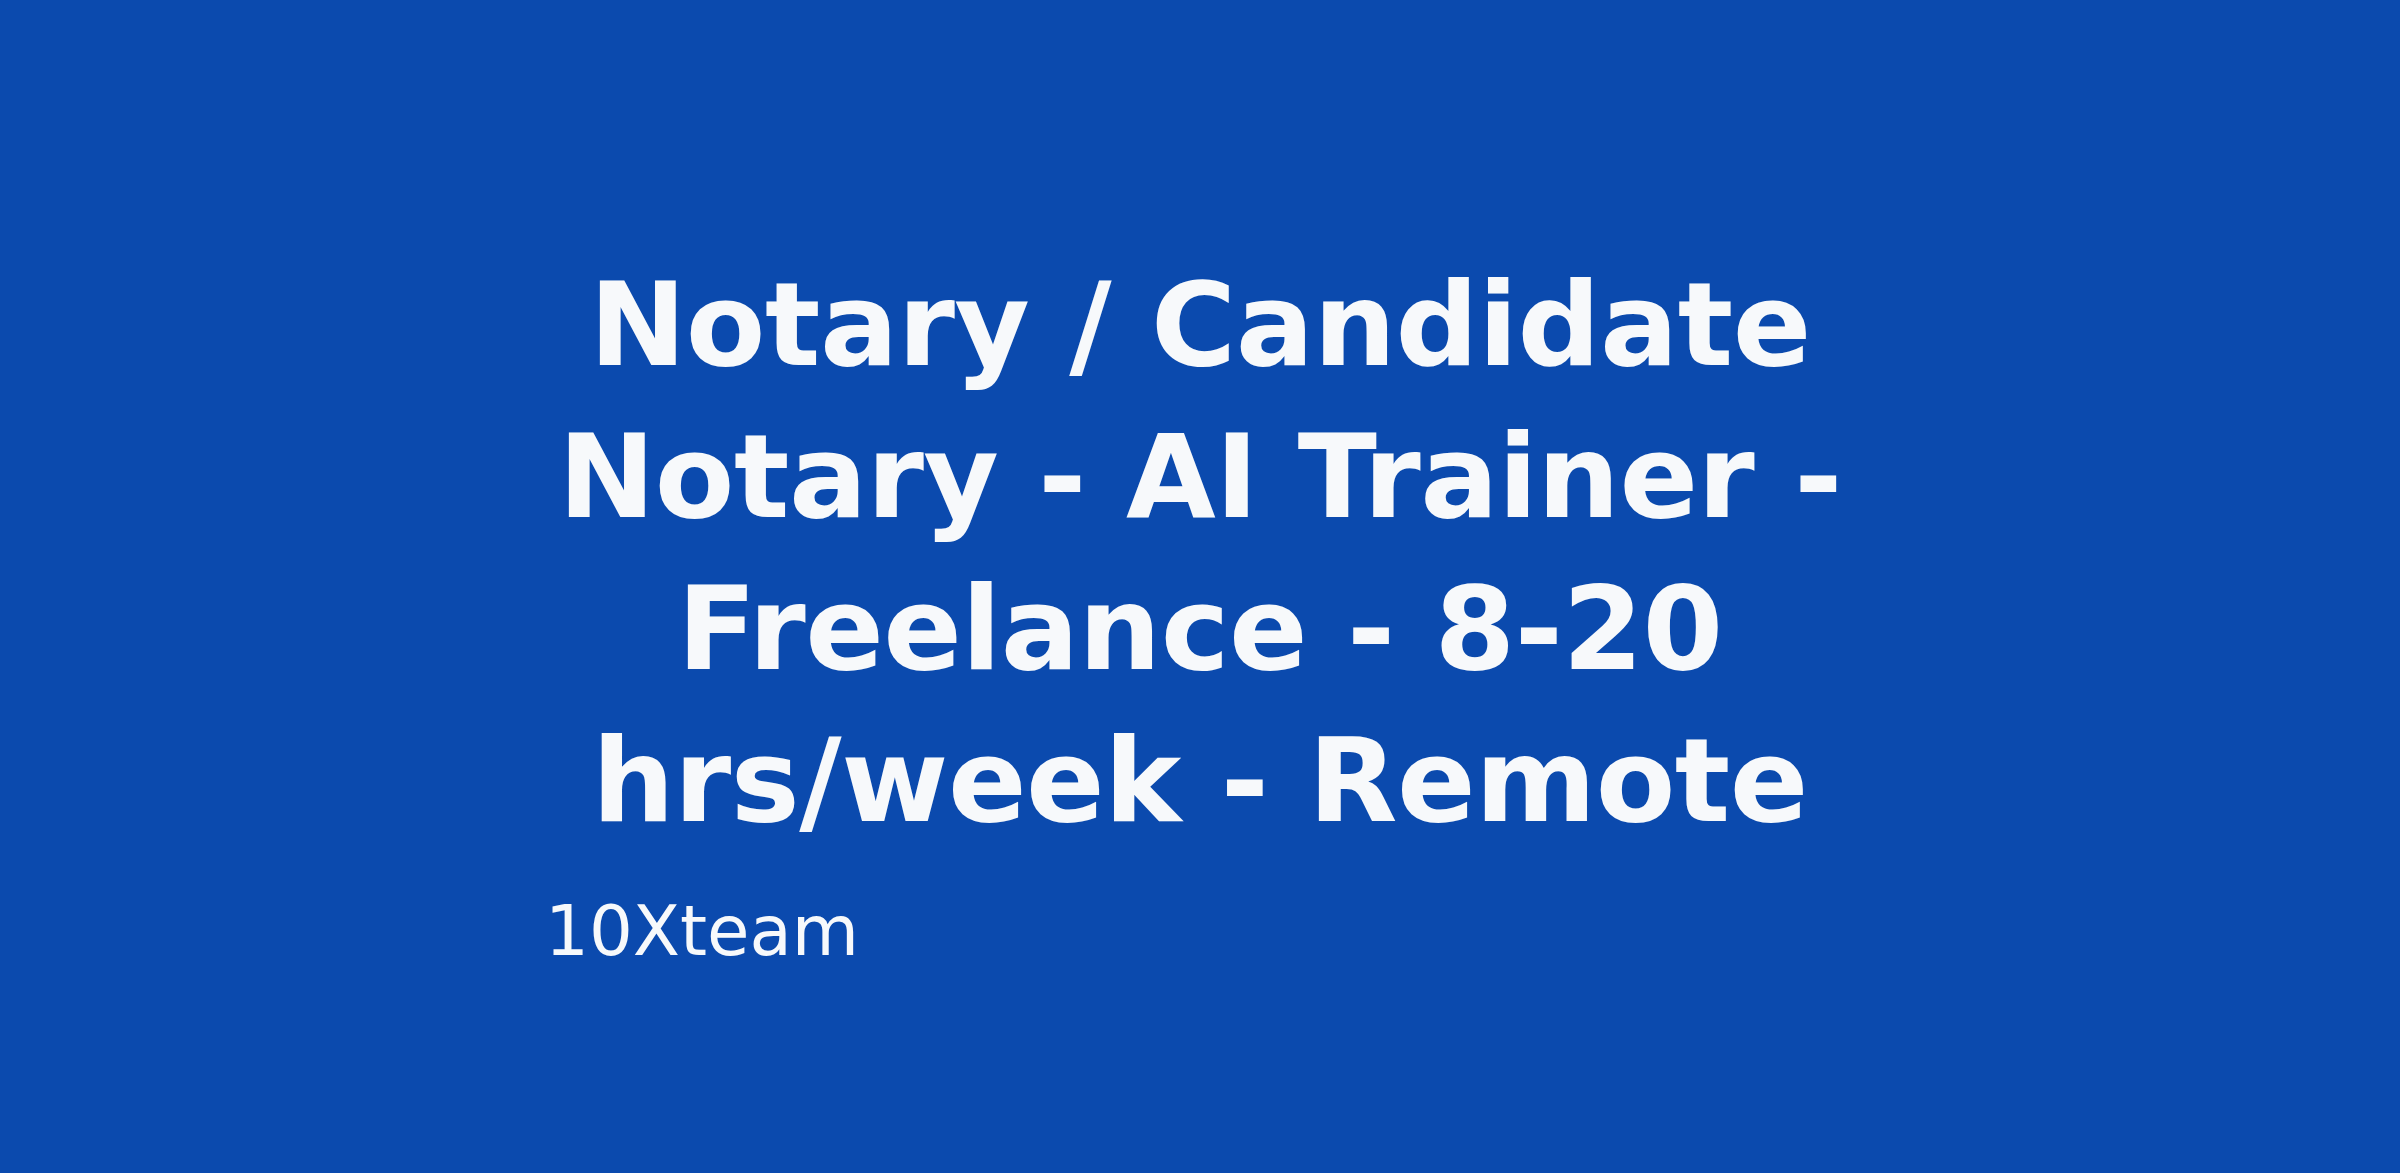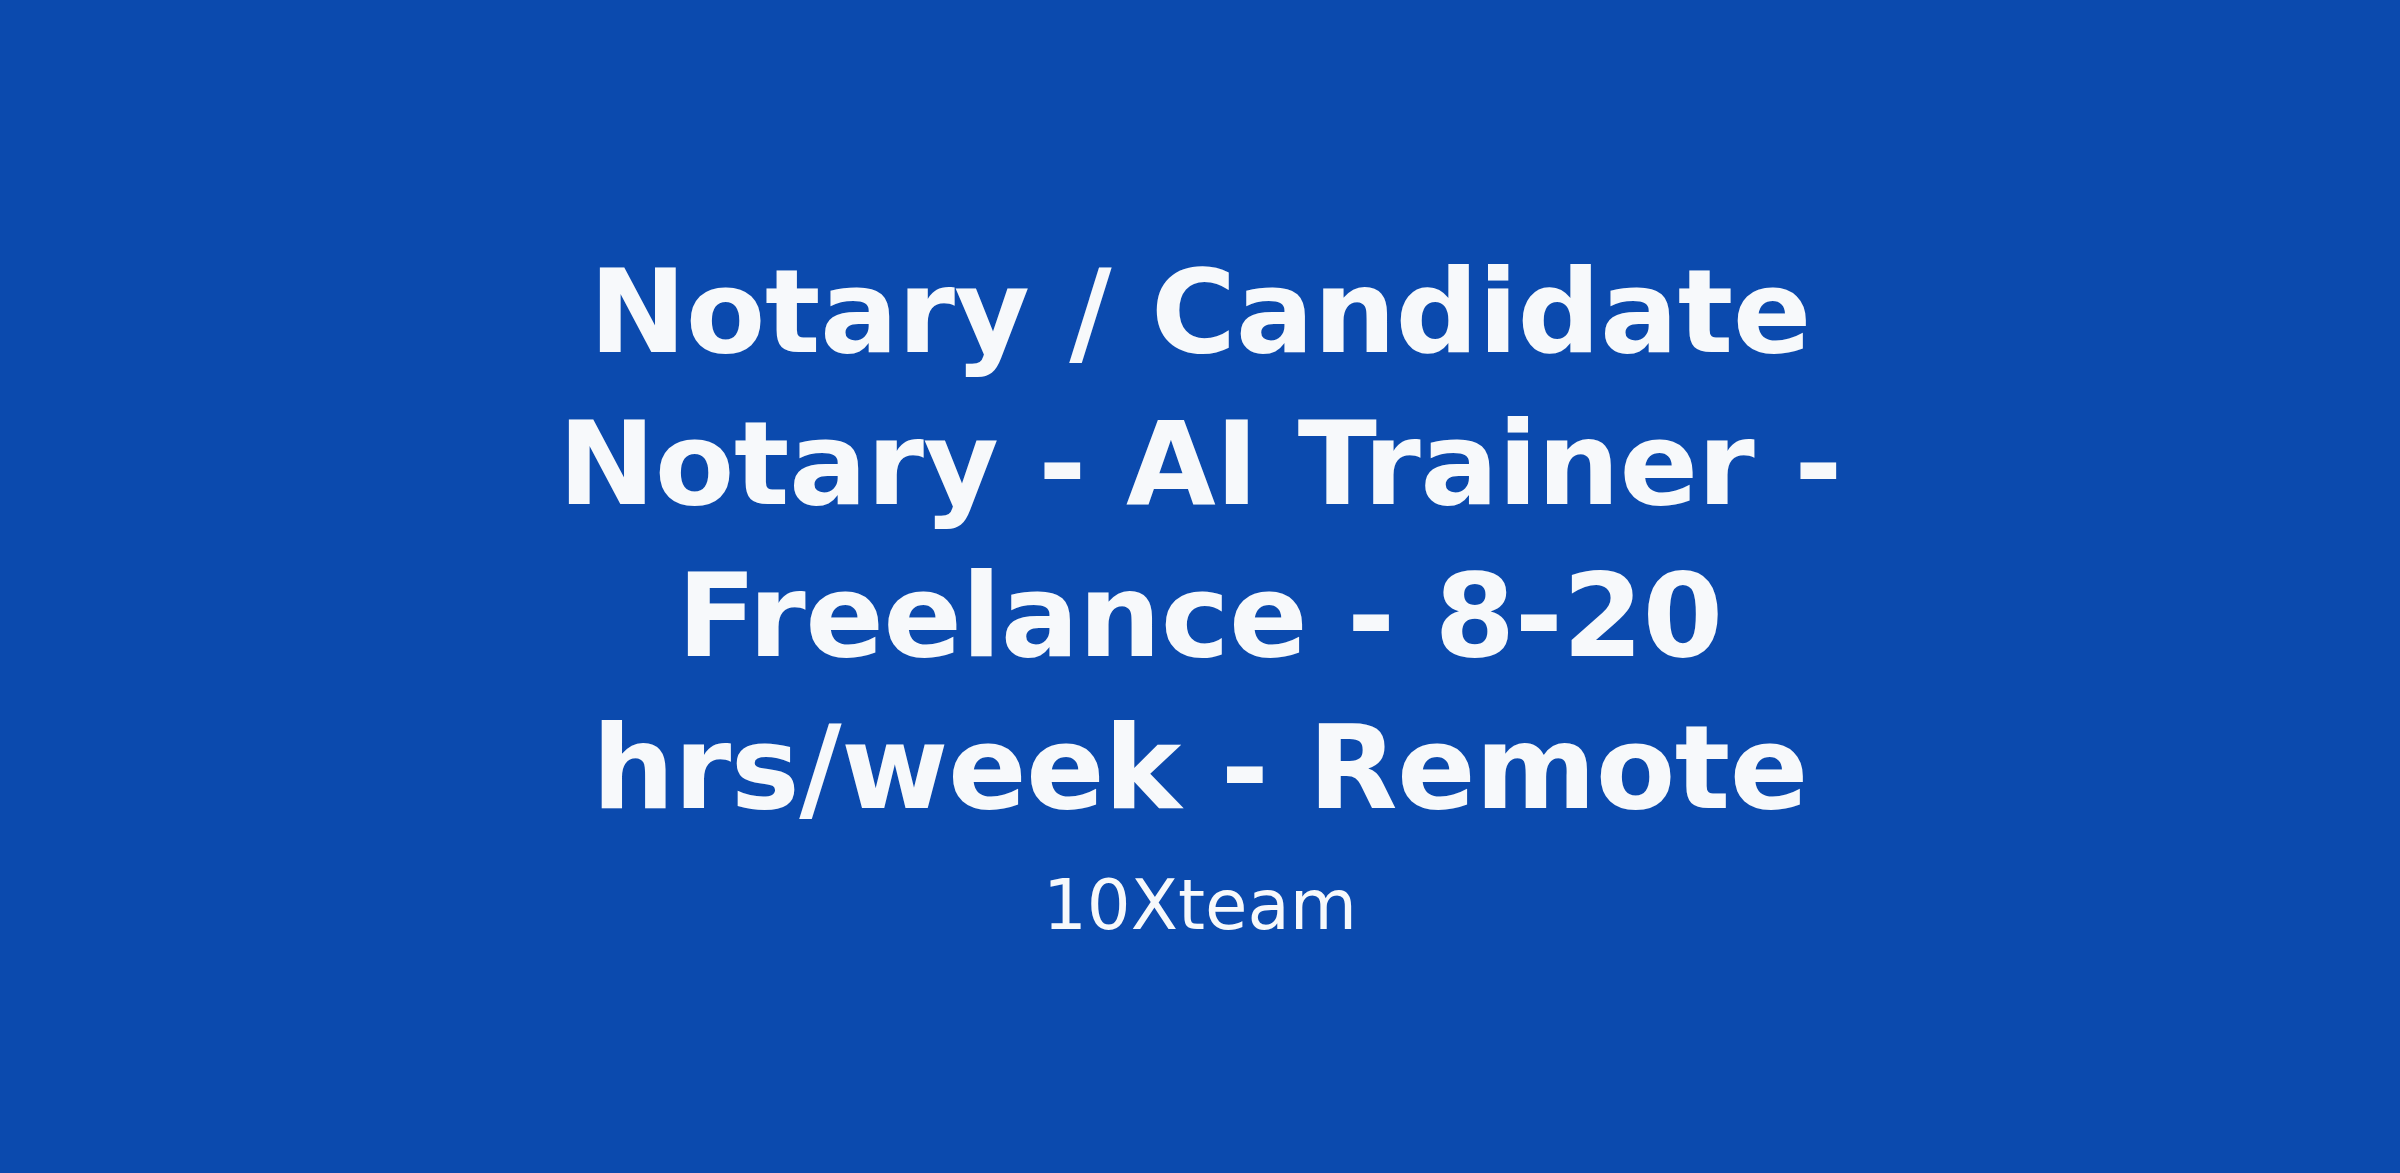--- a/index.html
+++ b/index.html
@@ -31,21 +31,21 @@
     margin-top: 232px;
     display: flex;
     flex-direction: column;
     align-items: center;
     text-align: center;
   }
 
   #job-title {
     display: block;
     width: 100%;
-    margin: 4px;
+    margin: 17px;
     padding: 0;
     font-family: "DejaVu Sans", sans-serif;
     font-weight: bold;
     font-size: 116px;
     line-height: 152px;
     letter-spacing: -0.5px;
     color: #F7F9FB;
     text-align: center;
     word-wrap: break-word;
   }
@@ -54,21 +54,21 @@
     display: block;
     width: 100%;
     margin: 2px;
     padding: 0;
     margin-top: 14px;
     font-family: "DejaVu Sans", sans-serif;
     font-weight: normal;
     font-size: 69px;
     line-height: 86px;
     color: #F7F9FB;
-    text-align: center;
+    text-align: left;
   }
 </style>
 </head>
 <body>
 
 <div id="share-card" style="background: rgb(11, 74, 174);">
 
   <div id="content-block">
 
     <h1 id="job-title" style="color: rgb(247, 249, 251);">Notary / Candidate Notary - AI Trainer - Freelance - 8-20 hrs/week - Remote</h1>

